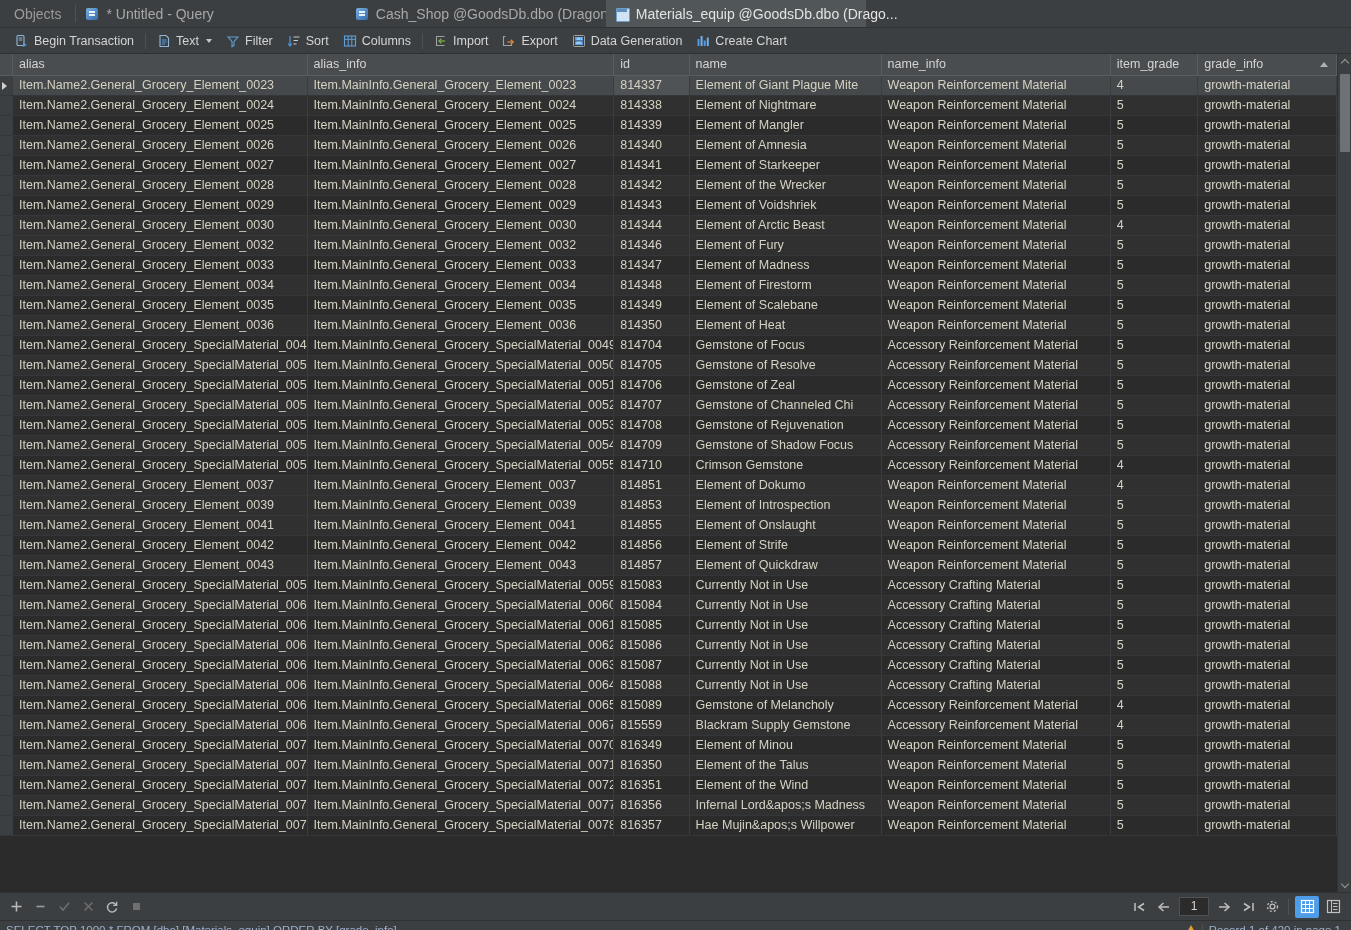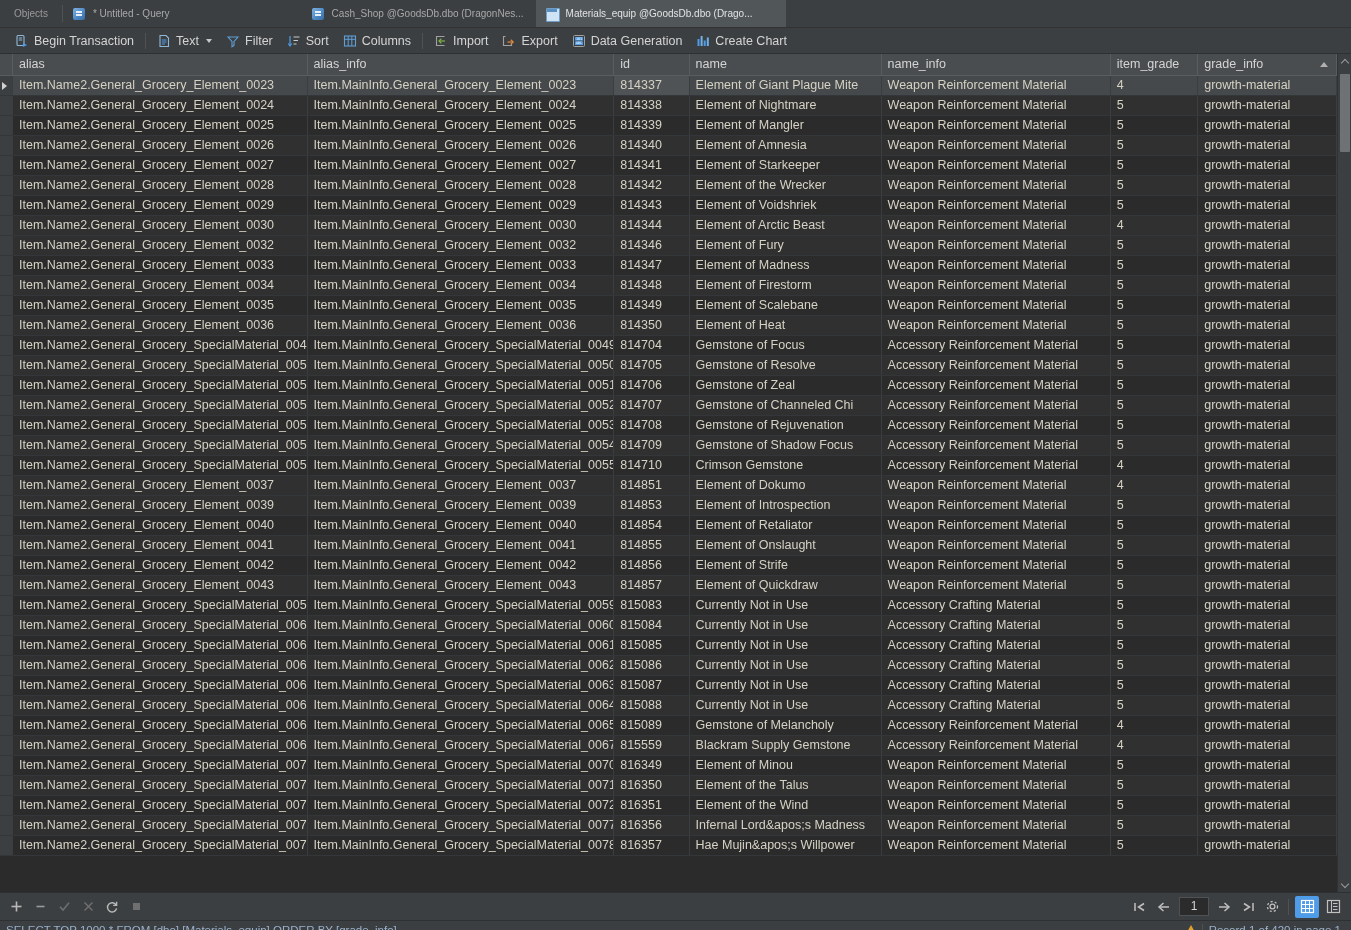--- a/index.html
+++ b/index.html
@@ -10,21 +10,21 @@
     overflow: hidden;
     color: #d9d9d9;
   }
 
   
   .tabbar {
     height: 28px;
     background: #3c3f41;
     display: flex;
     align-items: stretch;
-    font-size: 10px;
+    font-size: 14px;
     border-bottom: 1px solid #323232;
   }
   .tab-objects {
     display: flex; align-items: center;
     padding: 0 14px;
     color: #9a9a9a;
     background: #3c3f41;
   }
   .tab-sep { width: 1px; background: #4e5254; margin: 5px 0; }
   .tab {
@@ -575,30 +575,20 @@
         <tr class="alt">
           <td class="rowmarker"></td>
           <td>Item.Name2.General_Grocery_Element_0039</td>
           <td>Item.MainInfo.General_Grocery_Element_0039</td>
           <td class="idcell">814853</td>
           <td>Element of Introspection</td>
           <td>Weapon Reinforcement Material</td>
           <td>5</td>
           <td>growth-material</td>
         </tr>
-        <tr>
-          <td class="rowmarker"></td>
-          <td>Item.Name2.General_Grocery_Element_0040</td>
-          <td>Item.MainInfo.General_Grocery_Element_0040</td>
-          <td class="idcell">814854</td>
-          <td>Element of Retaliator</td>
-          <td>Weapon Reinforcement Material</td>
-          <td>5</td>
-          <td>growth-material</td>
-        </tr>
         <tr class="alt">
           <td class="rowmarker"></td>
           <td>Item.Name2.General_Grocery_Element_0041</td>
           <td>Item.MainInfo.General_Grocery_Element_0041</td>
           <td class="idcell">814855</td>
           <td>Element of Onslaught</td>
           <td>Weapon Reinforcement Material</td>
           <td>5</td>
           <td>growth-material</td>
         </tr>

